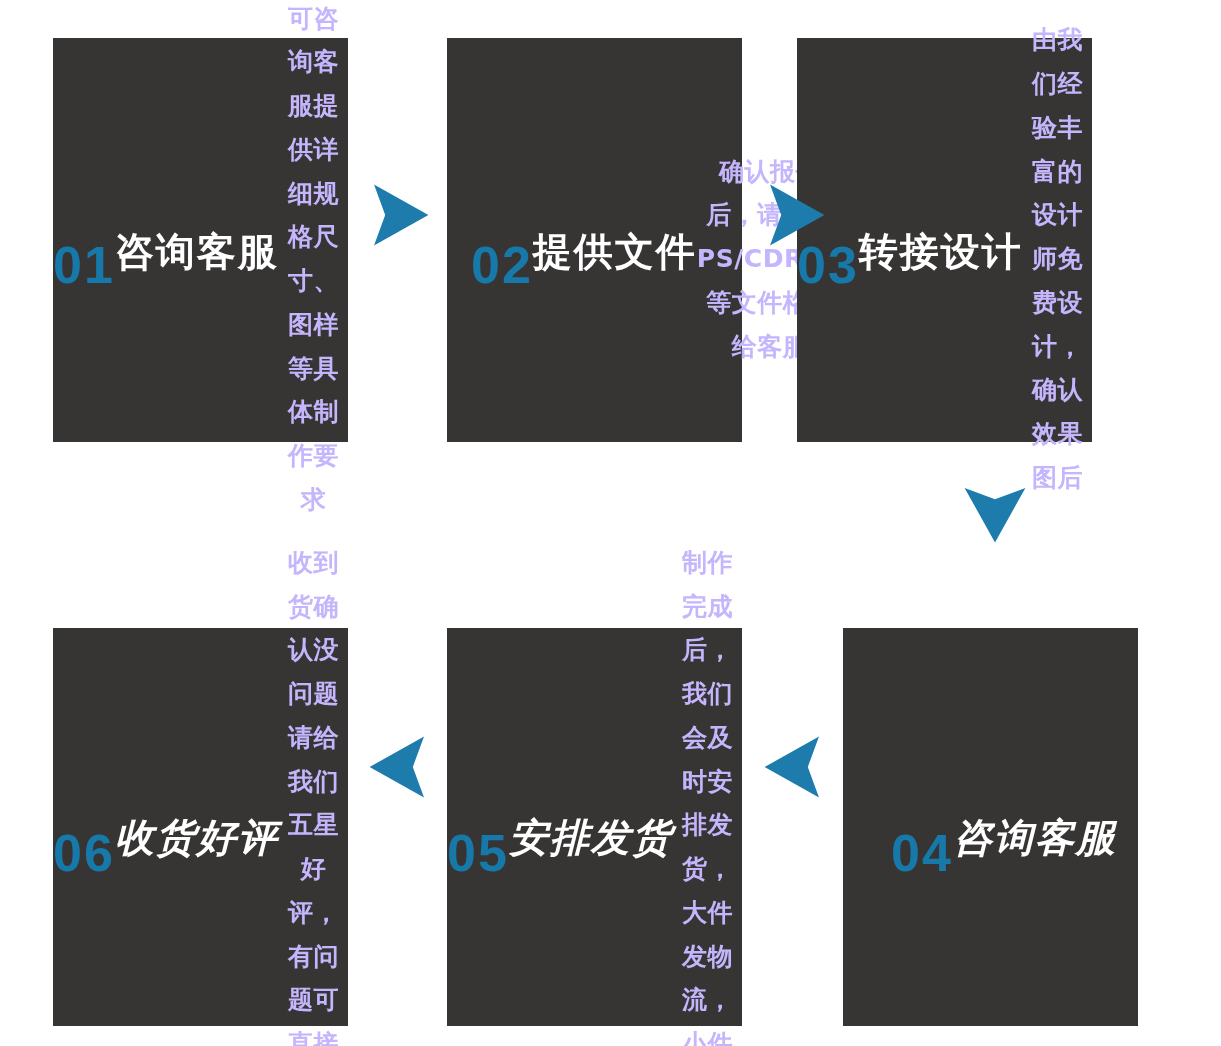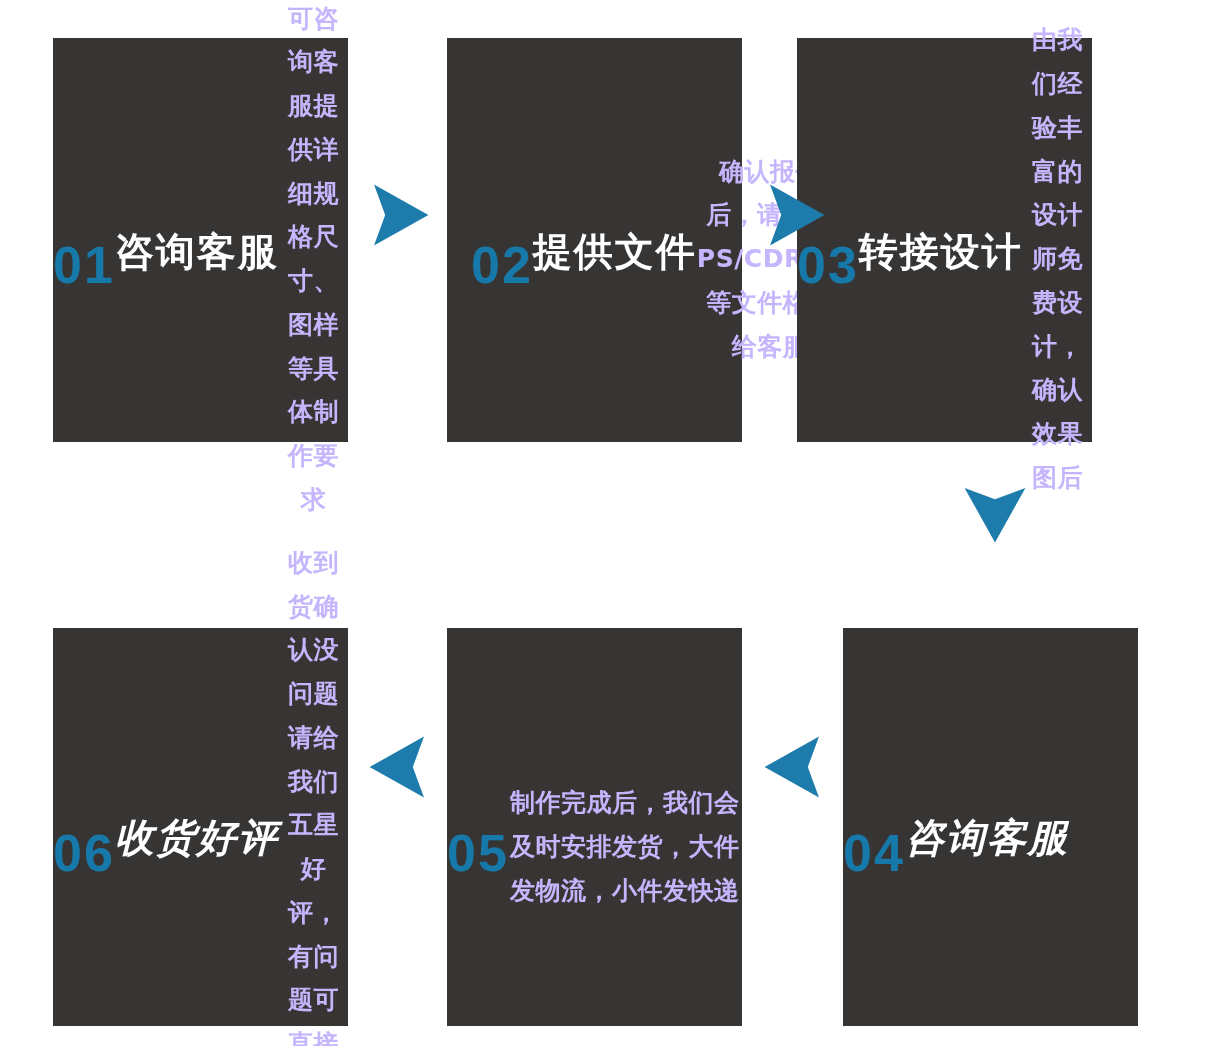--- a/index.html
+++ b/index.html
@@ -83,21 +83,21 @@
   .card-bottom .card-number { margin-top: 51px; }
   .card-bottom .card-title  { margin-top: 22px; font-style: italic; }
   .card-bottom .card-desc   { margin-top: 40px; }
 
   #card-01 { left: 53px; }
   #card-02 { left: 447px; padding-left: 24px; }
   #card-03 { left: 797px; }
 
   #card-06 { left: 53px; }
   #card-05 { left: 447px; }
-  #card-04 { left: 843px; }
+  #card-04 { left: 843px; padding-left: 48px; }
 
   
   .arrow {
     position: absolute;
     width: 80px;
     height: 80px;
   }
   .arrow svg { display: block; width: 100%; height: 100%; }
 
   #arrow-1-2 { left: 358px; top: 175px; }
@@ -130,20 +130,21 @@
   </div>
 
   <div class="card card-bottom" id="card-06">
     <div class="card-number">06</div>
     <div class="card-title">收货好评</div>
     <div class="card-desc">收到货确认没问题请给我们五星好评，有问题可直接联系客服</div>
   </div>
 
   <div class="card card-bottom" id="card-05">
     <div class="card-number">05</div>
+    <div class="card-title">安排发货</div>
     <div class="card-desc">制作完成后，我们会及时安排发货，大件发物流，小件发快递</div>
   </div>
 
   <div class="card card-bottom" id="card-04">
     <div class="card-number">04</div>
     <div class="card-title">咨询客服</div>
   </div>
 
   <div class="arrow" id="arrow-1-2">
     <svg viewBox="0 0 100 100" xmlns="http://www.w3.org/2000/svg" aria-hidden="true">

